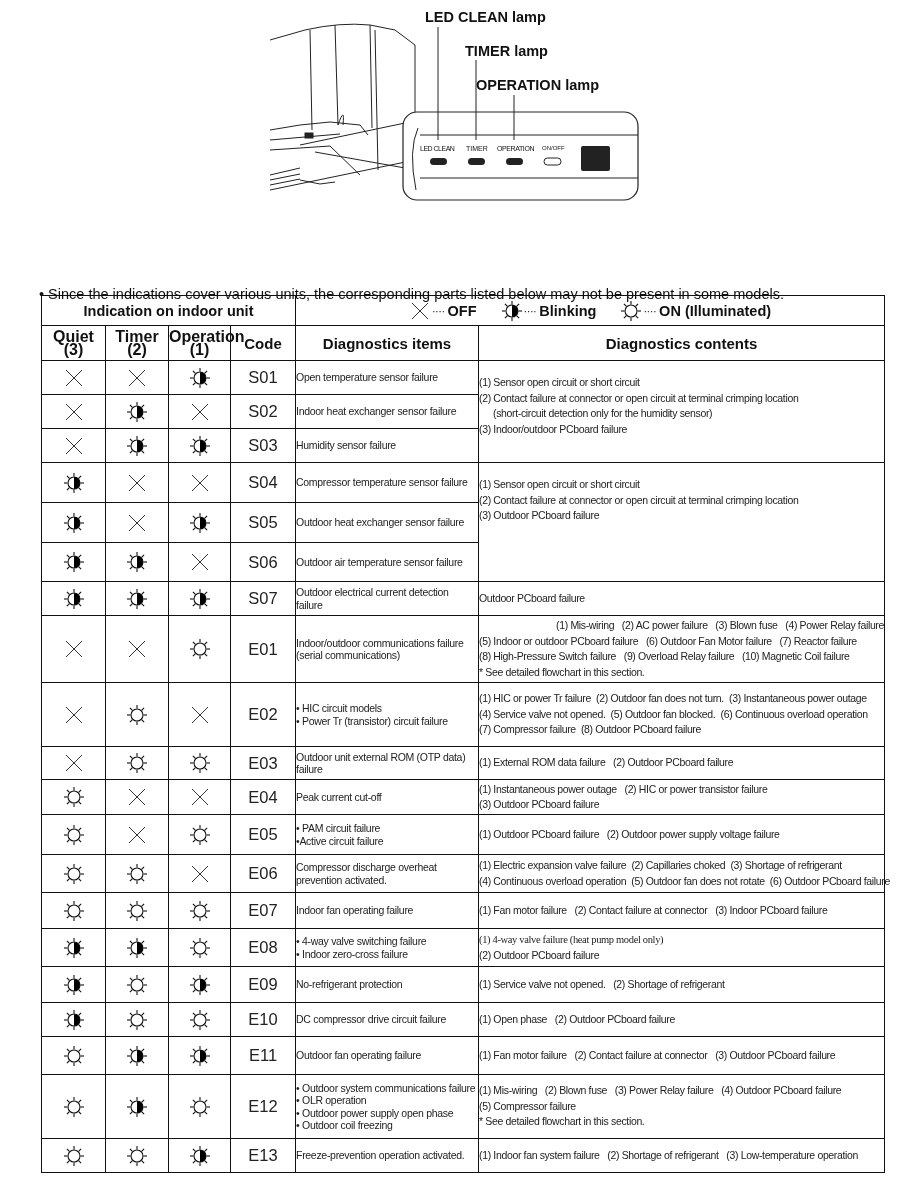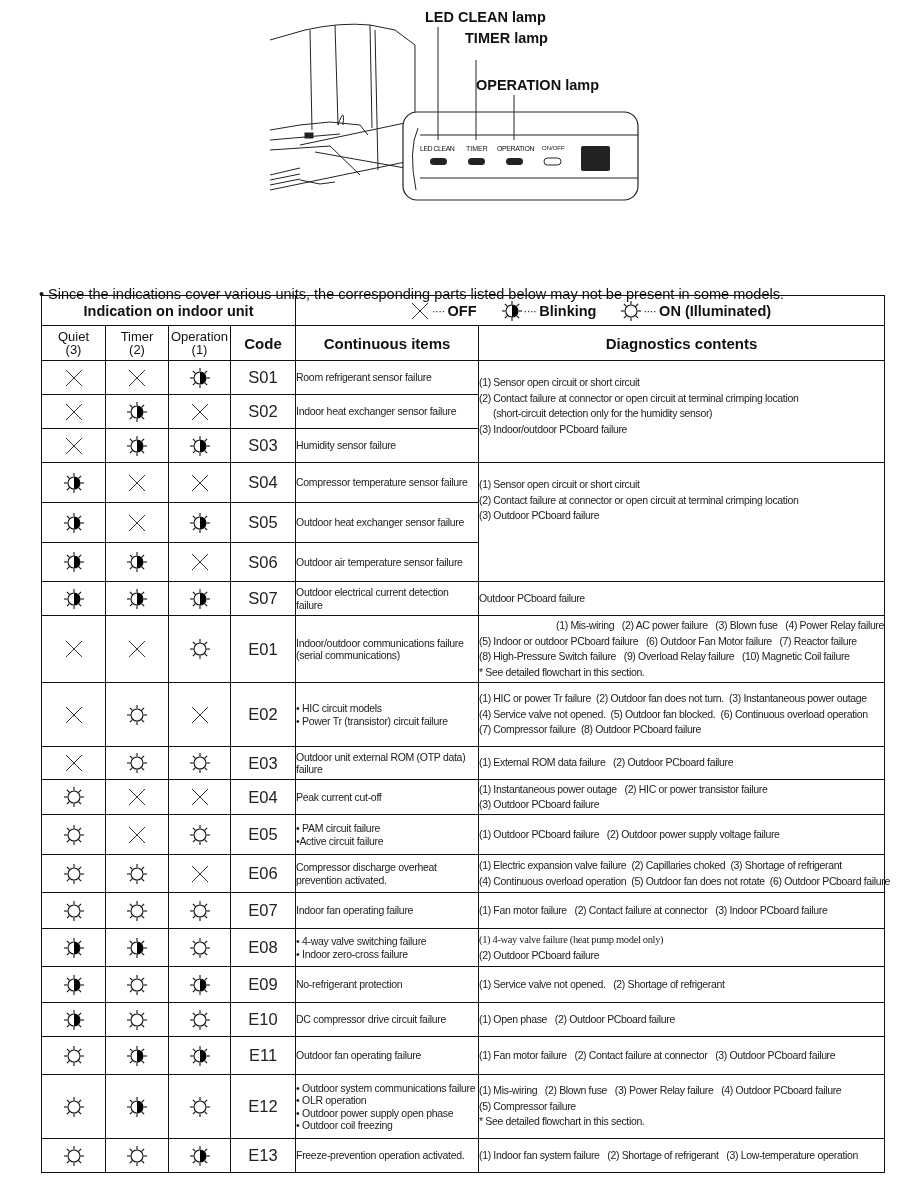--- a/index.html
+++ b/index.html
@@ -5,21 +5,21 @@
   html, body { margin:0; padding:0; background:#ffffff; }
   body { width:911px; height:1204px; position:relative; overflow:hidden;
          font-family:"Liberation Sans", sans-serif; color:#111; }
   .illus { position:absolute; left:260px; top:0; width:400px; height:210px; }
   .lamp-label { position:absolute; font-weight:bold; font-size:14.5px; color:#111; white-space:nowrap; }
   .note { position:absolute; left:39px; top:286px; font-size:14.5px; color:#111; white-space:nowrap; }
   table.diag { position:absolute; left:41px; top:295px; width:843px; border-collapse:collapse; table-layout:fixed; }
   table.diag td, table.diag th { border:1.4px solid #111; padding:0; vertical-align:middle; }
   th.hdr1 { font-size:14.5px; font-weight:bold; height:29px; }
   th.hdr2 { font-size:15px; font-weight:bold; height:34px; }
-  th.small { font-size:13px; font-weight:normal; line-height:13px; }
+  th.small { font-size:16px; font-weight:bold; line-height:13px; }
   .legend { display:flex; align-items:center; justify-content:center; gap:0; font-size:14.5px; font-weight:bold; }
   .legend .item { display:flex; align-items:center; margin:0 12px; }
   .legend .dots { font-weight:normal; font-size:11px; margin:0 3px 0 1px; letter-spacing:-0.5px; }
   td.ic { text-align:center; }
   td.code { text-align:center; font-size:16.5px; color:#222; }
   td.item { font-size:10.5px; line-height:12.5px; padding:2px 4px; color:#222; letter-spacing:-0.3px; }
   td.cont { font-size:10.5px; line-height:15.5px; padding:2px 4px; color:#222; letter-spacing:-0.35px; vertical-align:middle;margin-top:38px; }
   td.cont.top { vertical-align:top; padding-top:14px; }
   .line { white-space:nowrap; }
   .indent { padding-left:14px; }
@@ -63,21 +63,21 @@
     <rect x="284" y="158" width="17" height="7" rx="3.5" fill="#fff" stroke="#222"></rect>
     <rect x="321" y="146" width="29" height="25" rx="2" fill="#222"></rect>
   </svg>
   <div style="position:absolute;left:160px;top:145px;font-size:7px;letter-spacing:-0.5px;">LED CLEAN</div>
   <div style="position:absolute;left:206px;top:145px;font-size:7px;">TIMER</div>
   <div style="position:absolute;left:237px;top:145px;font-size:7px;letter-spacing:-0.4px;">OPERATION</div>
   <div style="position:absolute;left:282px;top:145px;font-size:6px;">ON/OFF</div>
 </div>
 
 <div class="lamp-label" style="left:425px;top:9px;">LED CLEAN lamp</div>
-<div class="lamp-label" style="left:465px;top:30px;">TIMER lamp</div>
+<div class="lamp-label" style="left:465px;top:43px;">TIMER lamp</div>
 <div class="lamp-label" style="left:476px;top:77px;">OPERATION lamp</div>
 
 <div class="note">• Since the indications cover various units, the corresponding parts listed below may not be  present in some models.</div>
 
 <table class="diag">
   <colgroup>
     <col style="width:64px">
       <col style="width:63px">
       <col style="width:62px">
       <col style="width:65px">
@@ -128,21 +128,21 @@
             <span>ON (Illuminated)</span>
           </span>
         </div>
       </th>
     </tr>
     <tr>
       <th class="hdr2 small"><span>Quiet</span><br><span>(3)</span></th>
       <th class="hdr2 small"><span>Timer</span><br><span>(2)</span></th>
       <th class="hdr2 small"><span>Operation</span><br><span>(1)</span></th>
       <th class="hdr2">Code</th>
-      <th class="hdr2">Continuous items</th>
+      <th class="hdr2">Diagnostics items</th>
       <th class="hdr2">Diagnostics contents</th>
     </tr>
   </thead>
   <tbody id="tbody">
       <tr style="height: 34px;">
         <td class="ic"><span><svg class="icon" width="22" height="22" viewBox="0 0 22 22">
               <path d="M3 3 L19 19 M19 3 L3 19" stroke="#333" stroke-width="1" fill="none"></path>
             </svg></span></td>
         <td class="ic"><span><svg class="icon" width="22" height="22" viewBox="0 0 22 22">
               <path d="M3 3 L19 19 M19 3 L3 19" stroke="#333" stroke-width="1" fill="none"></path>
@@ -154,21 +154,21 @@
               <line x1="6.4" y1="15.6" x2="3.9" y2="18.1" stroke="#111" stroke-width="1.1"></line>
               <line x1="4.5" y1="11.0" x2="1.0" y2="11.0" stroke="#111" stroke-width="1.1"></line>
               <line x1="6.4" y1="6.4" x2="3.9" y2="3.9" stroke="#111" stroke-width="1.1"></line>
               <line x1="11.0" y1="4.5" x2="11.0" y2="1.0" stroke="#111" stroke-width="1.1"></line>
               <line x1="15.6" y1="6.4" x2="18.1" y2="3.9" stroke="#111" stroke-width="1.1"></line>
               <circle cx="11" cy="11" r="6" fill="#fff" stroke="#111" stroke-width="1.1"></circle>
               <path d="M11 5 A6 6 0 0 1 11 17 Z" fill="#000"></path>
             </svg></span></td>
         <td class="code">S01</td>
         <td class="item">
-          <div class="line">Room refrigerant sensor failure</div>
+          <div class="line">Open temperature sensor failure</div>
         </td>
         <td class="cont top" rowspan="3">
           <div class="line" style="white-space: pre;">(1) Sensor open circuit or short circuit</div>
           <div class="line" style="white-space: pre;">(2) Contact failure at connector or open circuit at terminal crimping location</div>
           <div class="line indent" style="white-space: pre;">(short-circuit detection only for the humidity sensor)</div>
           <div class="line" style="white-space: pre;">(3) Indoor/outdoor PCboard failure</div>
         </td>
       </tr>
       <tr style="height: 34px;">
         <td class="ic"><span><svg class="icon" width="22" height="22" viewBox="0 0 22 22">

